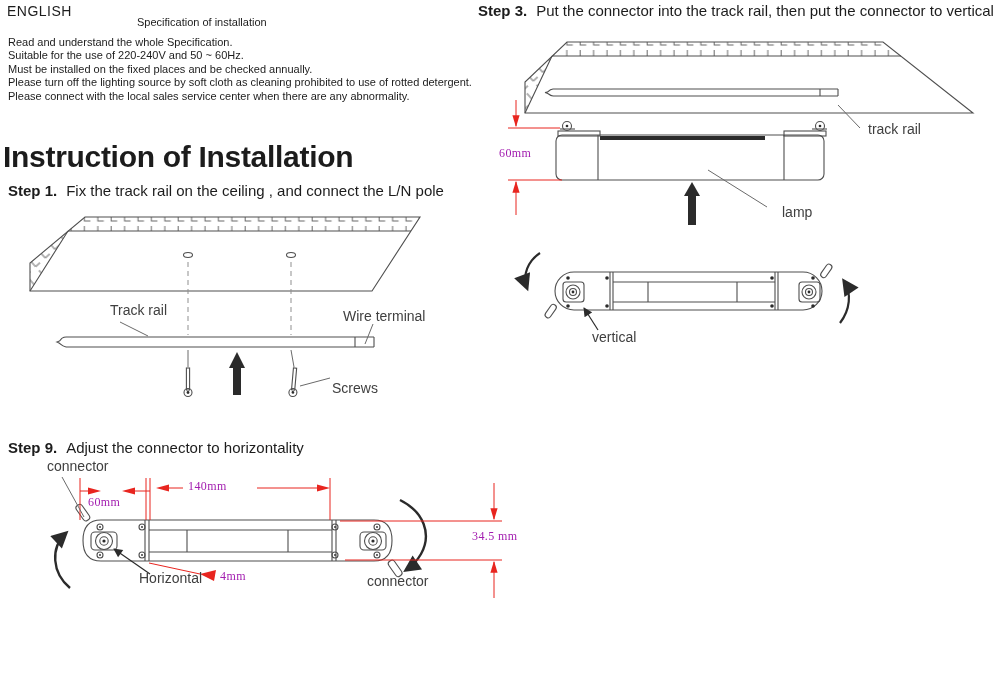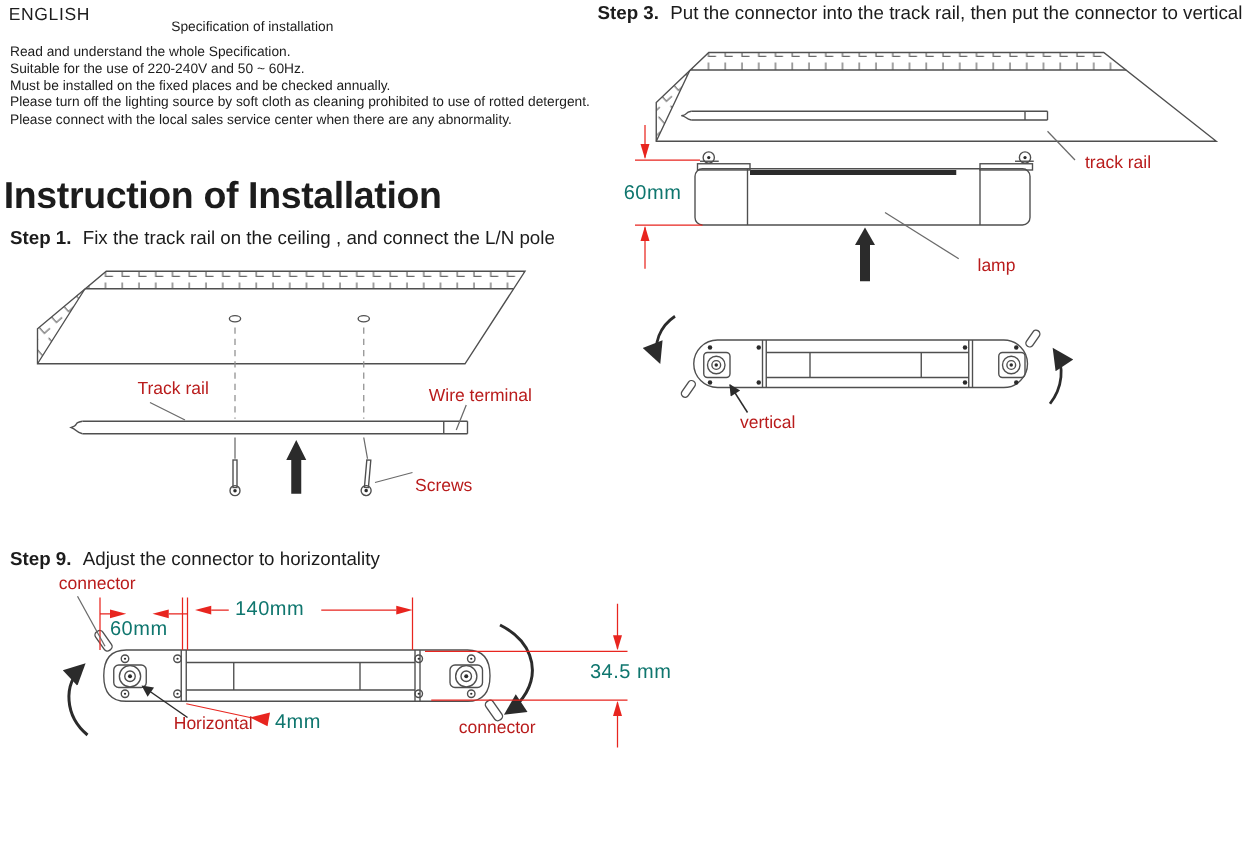--- a/index.html
+++ b/index.html
@@ -5,22 +5,22 @@
   html,body{margin:0;padding:0;background:#fff;}
   .page{position:relative;width:1000px;height:605px;background:#ffffff;overflow:hidden;
         font-family:"Liberation Sans",sans-serif;color:#1c1c1c;}
   .abs{position:absolute;white-space:nowrap;}
   .lang{left:7px;top:3px;font-size:14px;letter-spacing:.5px;}
   .spec-title{left:137px;top:16px;font-size:11px;}
   .spec-block{left:8px;top:36px;font-size:11px;line-height:13.4px;}
   .main-heading{left:3px;top:140px;font-size:30px;font-weight:bold;letter-spacing:-.3px;}
   .step-title{font-size:15px;}
   .step-title b{margin-right:9px;}
-  .dlabel{font-size:14px;color:#b91c1c;}
-  .rlabel{font-size:16px;letter-spacing:.4px;color:#0f766e;}
+  .dlabel{font-size:14px;color:#404040;}
+  .rlabel{font-size:12px;letter-spacing:.4px;color:#a21caf;font-family:Liberation Serif, serif;}
   .product{left:0;top:641px;width:980px;text-align:left;font-size:19px;}
   svg{position:absolute;overflow:visible;}
   .ln{stroke:#4f4f4f;stroke-width:1.1;fill:none;}
   .lnw{stroke:#4f4f4f;stroke-width:1.1;fill:#ffffff;}
   .thin{stroke:#6a6a6a;stroke-width:1;fill:none;}
   .dash{stroke:#8f8f8f;stroke-width:1;fill:none;stroke-dasharray:5 4;}
   .blk{fill:#2b2b2b;stroke:none;}
   .rln{stroke:#e8251f;stroke-width:1;fill:none;}
   .rfill{fill:#e8251f;stroke:none;}
 </style>

